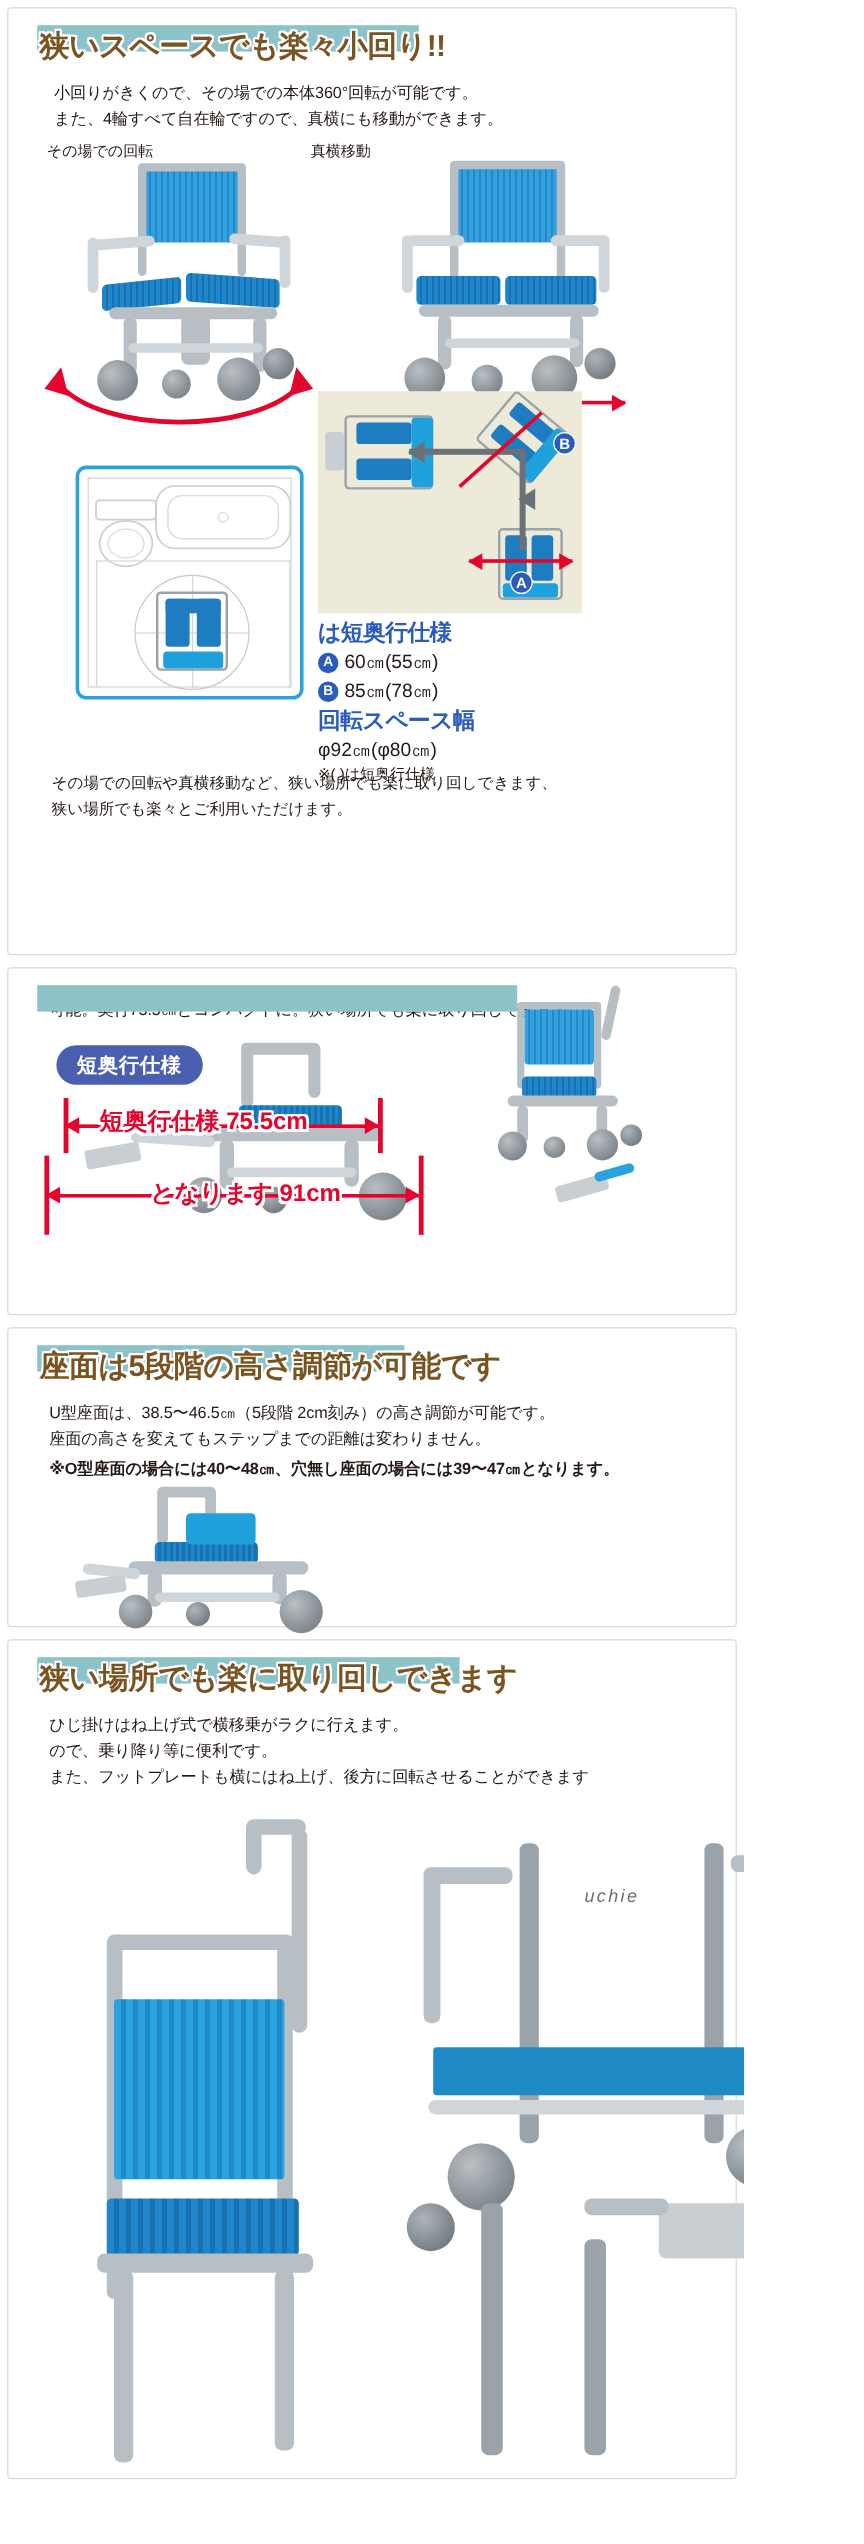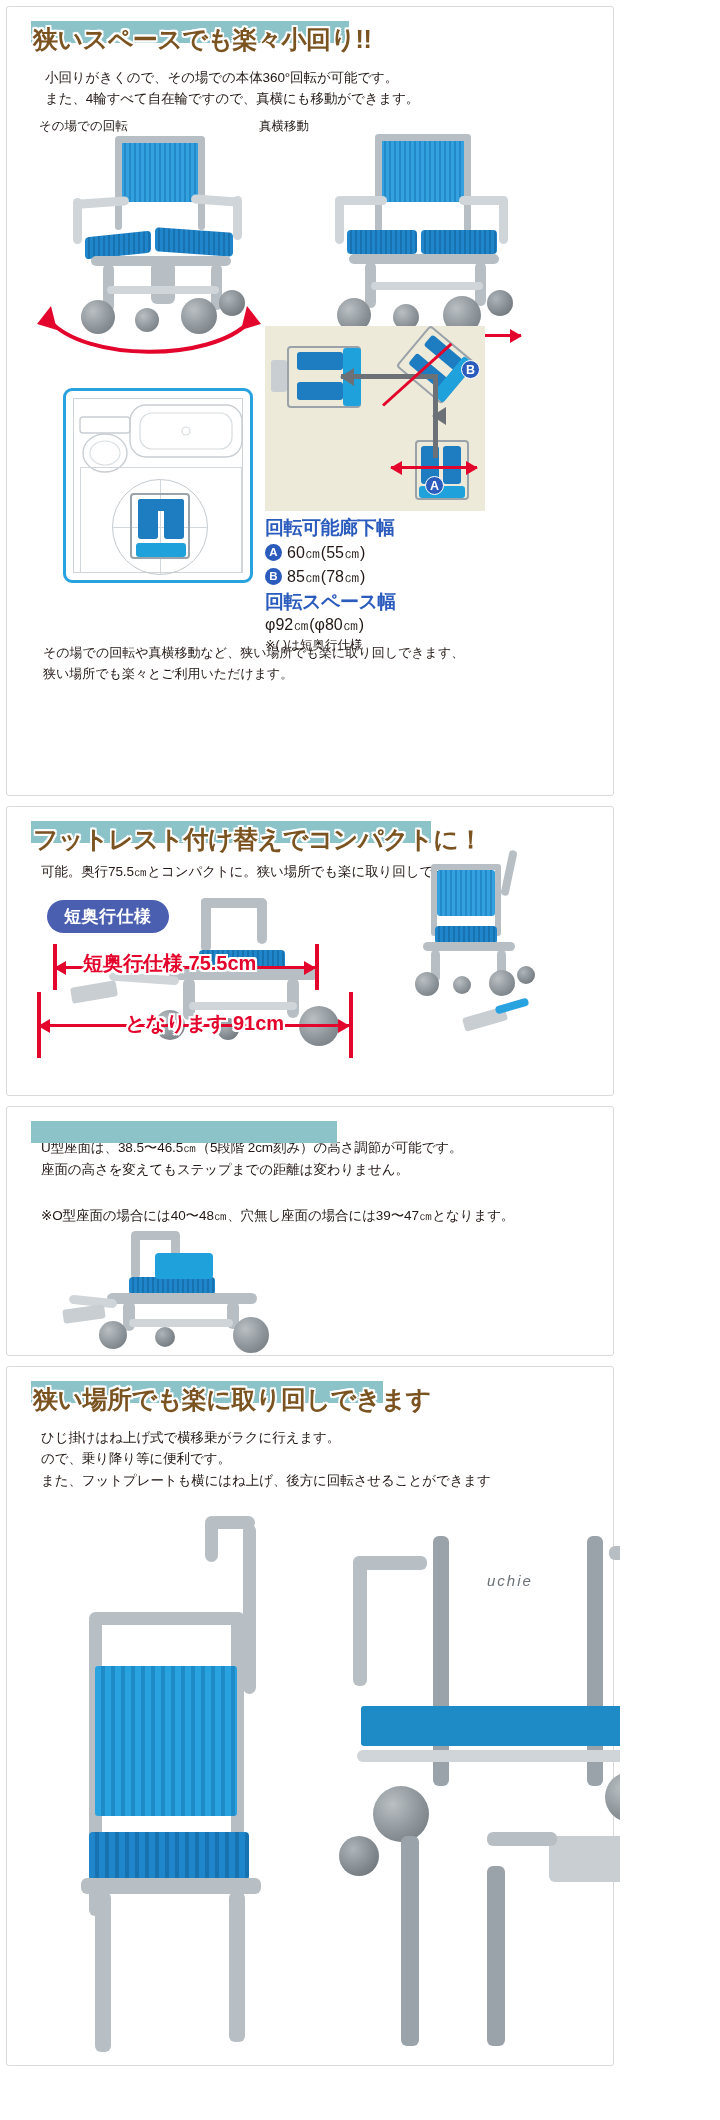--- a/index.html
+++ b/index.html
@@ -324,21 +324,21 @@
 
         <div class="arrow-blue-d" style="left:118px; top:78px; width:92px; transform:rotate(-42deg);"></div>
 
         <div class="arrow-red both" style="left:126px; top:140px; width:86px;"></div>
 
         <div class="badge-float" style="left:196px; top:34px;">B</div>
         <div class="badge-float" style="left:160px; top:150px;">A</div>
       </div>
 
       <div class="specbox" style="left:246px; top:130px; width:230px;">
-        <div class="spec-title">回転可能廊下幅</div>
+        <div class="spec-title">は短奥行仕様</div>
         <div class="spec-line">
           <span class="badge-ab">A</span>
           <span>60㎝(55㎝)</span>
         </div>
         <div class="spec-line">
           <span class="badge-ab">B</span>
           <span>85㎝(78㎝)</span>
         </div>
         <div class="spec-title" style="margin-top:2px;">回転スペース幅</div>
         <div class="spec-phi">φ92㎝(φ80㎝)</div>
@@ -347,21 +347,20 @@
     </div>
 
     <div class="note" style="margin-top:42px; margin-left:24px;">その場での回転や真横移動など、狭い場所でも楽に取り回しできます、</div>
     <div class="note" style="margin-top:0; margin-left:24px;">狭い場所でも楽々とご利用いただけます。</div>
   </div>
 
   <div class="section" style="height:290px;">
 
     <div class="h-wrap">
       <div class="h-hl" style="width:400px;"></div>
-      <h2 class="head">フットレスト付け替えでコンパクトに！</h2>
     </div>
 
     <div class="lead tight" style="margin-top:0;">可能。奥行75.5㎝とコンパクトに。狭い場所でも楽に取り回しできます。</div>
 
     <div class="stage" style="height:190px; margin-top:10px;">
 
       <div class="pill" style="left:28px; top:8px;">短奥行仕様</div>
 
       <div class="chair" style="left:30px; top:14px; width:320px; height:150px;">
         <div class="bar" style="left:152px; top:-6px; width:10px; height:52px;"></div>
@@ -407,25 +406,26 @@
       <div class="tick-red" style="left:330px; top:100px; height:66px;"></div>
       <div class="arrow-red both" style="left:20px; top:132px; width:310px;"></div>
       <div class="measure-label" style="left:106px; top:118px;">となります 91cm</div>
     </div>
   </div>
 
   <div class="section" style="height:250px;">
 
     <div class="h-wrap">
       <div class="h-hl" style="width:306px;"></div>
+      <h2 class="head">座面は5段階の高さ調節が可能です</h2>
     </div>
 
     <div class="lead tight">U型座面は、38.5〜46.5㎝（5段階 2cm刻み）の高さ調節が可能です。</div>
     <div class="lead tight" style="margin-top:0;">座面の高さを変えてもステップまでの距離は変わりません。</div>
-    <div class="lead tight" style="margin-top:24px;">※O型座面の場合には40〜48㎝、穴無し座面の場合には39〜47㎝となります。</div>
+    <div class="lead tight" style="margin-top:3px;font-weight:bold;">※O型座面の場合には40〜48㎝、穴無し座面の場合には39〜47㎝となります。</div>
 
     <div class="stage" style="height:120px; margin-top:8px;">
       <div class="chair" style="left:48px; top:-4px; width:250px; height:126px;">
         <div class="bar" style="left:64px;  top:2px;  width:9px;  height:46px;"></div>
         <div class="bar" style="left:64px;  top:0px;  width:48px; height:9px; border-radius:8px;"></div>
         <div class="bar" style="left:104px; top:0px;  width:9px;  height:42px;"></div>
         <div class="seat mesh" style="left:62px; top:46px; width:86px; height:18px;"></div>
         <div class="seat" style="left:88px; top:22px; width:58px; height:26px; background:#1fa1dc; border-radius:4px;"></div>
         <div class="bar" style="left:40px; top:62px; width:150px; height:11px;"></div>
         <div class="bar light" style="left:2px; top:66px; width:48px; height:9px; transform:rotate(6deg);"></div>

